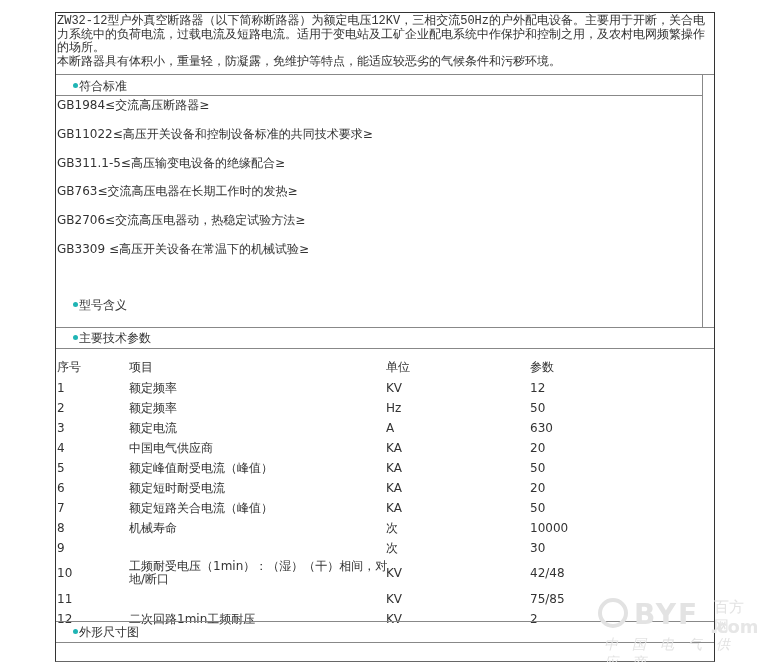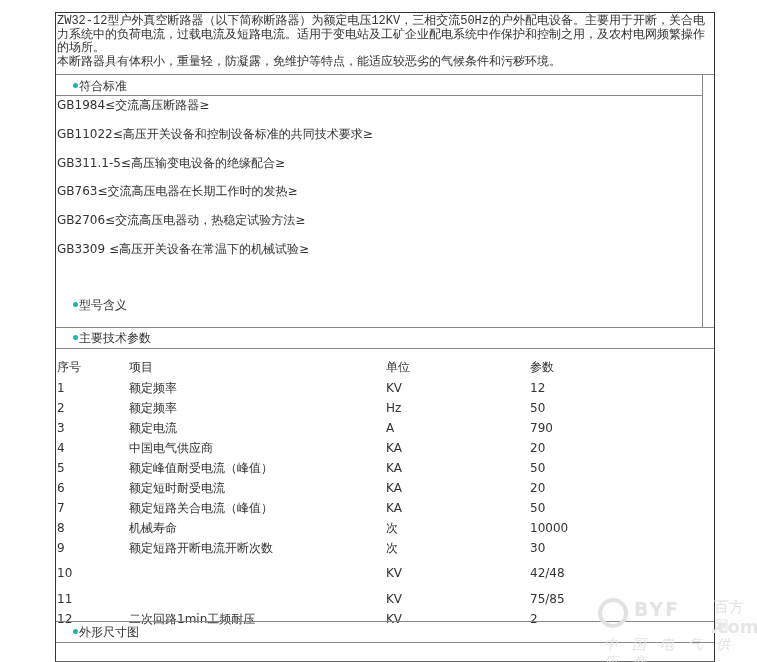--- a/index.html
+++ b/index.html
@@ -17,21 +17,21 @@
   .sec{position:absolute;left:17px;height:29px;line-height:20px;}
   .std{position:absolute;left:1px;height:16px;line-height:16px;}
   .row{position:absolute;left:0;width:658px;height:20px;line-height:20px;}
   .row span{position:absolute;top:0;margin-top:8px;}
   .c0{left:1px;} .c1{left:73px;} .c2{left:330px;text-align:center;} .c3{left:474px;}
   .row.tall{height:30px;line-height:13px;}
   .row.tall .c0,.row.tall .c2,.row.tall .c3{top:9px;}
   .row.tall .c1{top:2px;width:260px;}
   .wm{position:absolute;left:598px;top:598px;width:160px;height:60px;color:#dcdcdc;pointer-events:none;}
   .wm .logo{position:absolute;left:0;top:0;width:22px;height:22px;border:4px solid #e2e2e2;border-radius:50%;}
-  .wm .byf{position:absolute;left:36px;top:0;font-size:19px;font-weight:bold;letter-spacing:2px;color:#e3e3e3;font-family:"DejaVu Sans",sans-serif;}
+  .wm .byf{position:absolute;left:36px;top:0;font-size:28px;font-weight:bold;letter-spacing:2px;color:#e3e3e3;font-family:"DejaVu Sans",sans-serif;}
   .wm .cn{position:absolute;left:116px;top:0;font-size:15px;color:#e3e3e3;}
   .wm .com{position:absolute;left:112px;top:18px;font-size:18px;font-weight:bold;color:#e6e6e6;}
   .wm .tag{position:absolute;left:6px;top:38px;font-size:14px;letter-spacing:14px;color:#e3e3e3;font-style:italic;font-family:"DejaVu Serif",serif;}
 </style>
 </head>
 <body>
 
 <div class="box">
 
   <div class="intro">
@@ -81,21 +81,21 @@
     <div class="row" style="top:377px">
       <span class="c0">2</span>
       <span class="c1">额定频率</span>
       <span class="c2">Hz</span>
       <span class="c3">50</span>
     </div>
     <div class="row" style="top:397px">
       <span class="c0">3</span>
       <span class="c1">额定电流</span>
       <span class="c2">A</span>
-      <span class="c3">790</span>
+      <span class="c3">630</span>
     </div>
     <div class="row" style="top:417px">
       <span class="c0">4</span>
       <span class="c1">中国电气供应商</span>
       <span class="c2">KA</span>
       <span class="c3">20</span>
     </div>
     <div class="row" style="top:437px">
       <span class="c0">5</span>
       <span class="c1">额定峰值耐受电流（峰值）</span>
@@ -115,26 +115,26 @@
       <span class="c3">50</span>
     </div>
     <div class="row" style="top:497px">
       <span class="c0">8</span>
       <span class="c1">机械寿命</span>
       <span class="c2">次</span>
       <span class="c3">10000</span>
     </div>
     <div class="row" style="top:517px">
       <span class="c0">9</span>
-      <span class="c1">额定短路开断电流开断次数</span>
       <span class="c2">次</span>
       <span class="c3">30</span>
     </div>
     <div class="row tall" style="top:537px">
       <span class="c0">10</span>
+      <span class="c1">工频耐受电压（1min）：（湿）（干）相间，对地/断口</span>
       <span class="c2">KV</span>
       <span class="c3">42/48</span>
     </div>
     <div class="row" style="top:568px">
       <span class="c0">11</span>
       <span class="c2">KV</span>
       <span class="c3">75/85</span>
     </div>
     <div class="row" style="top:588px">
       <span class="c0">12</span>

